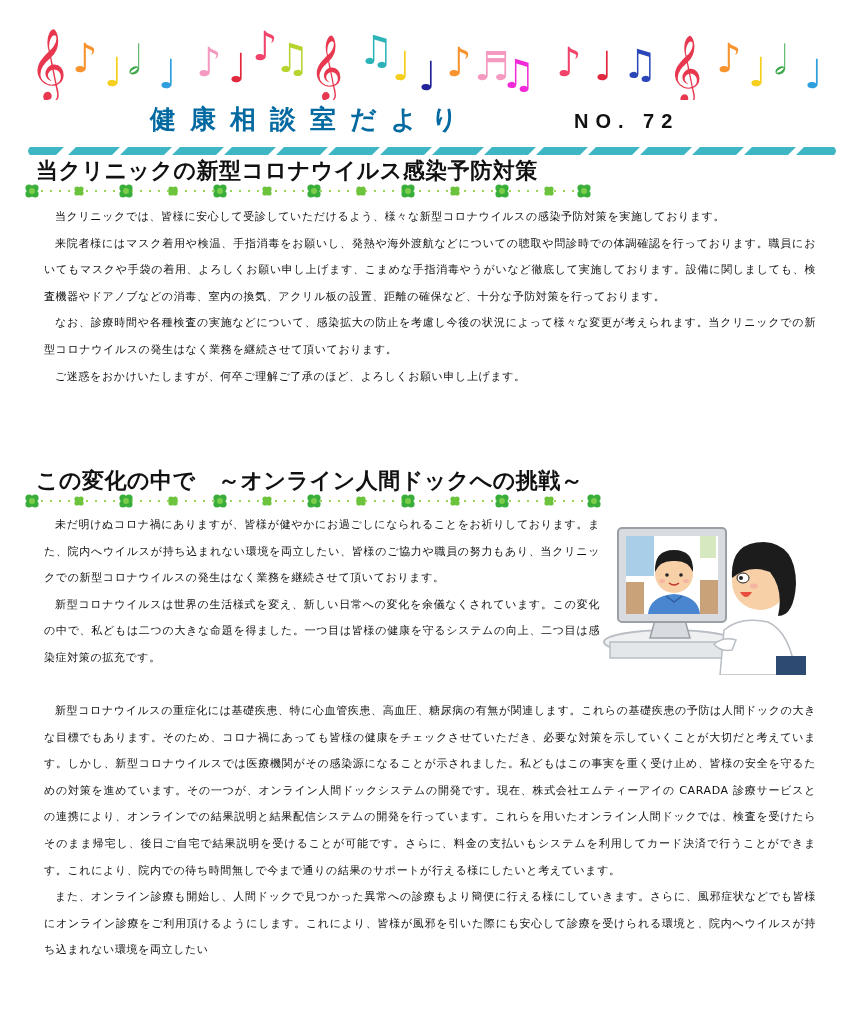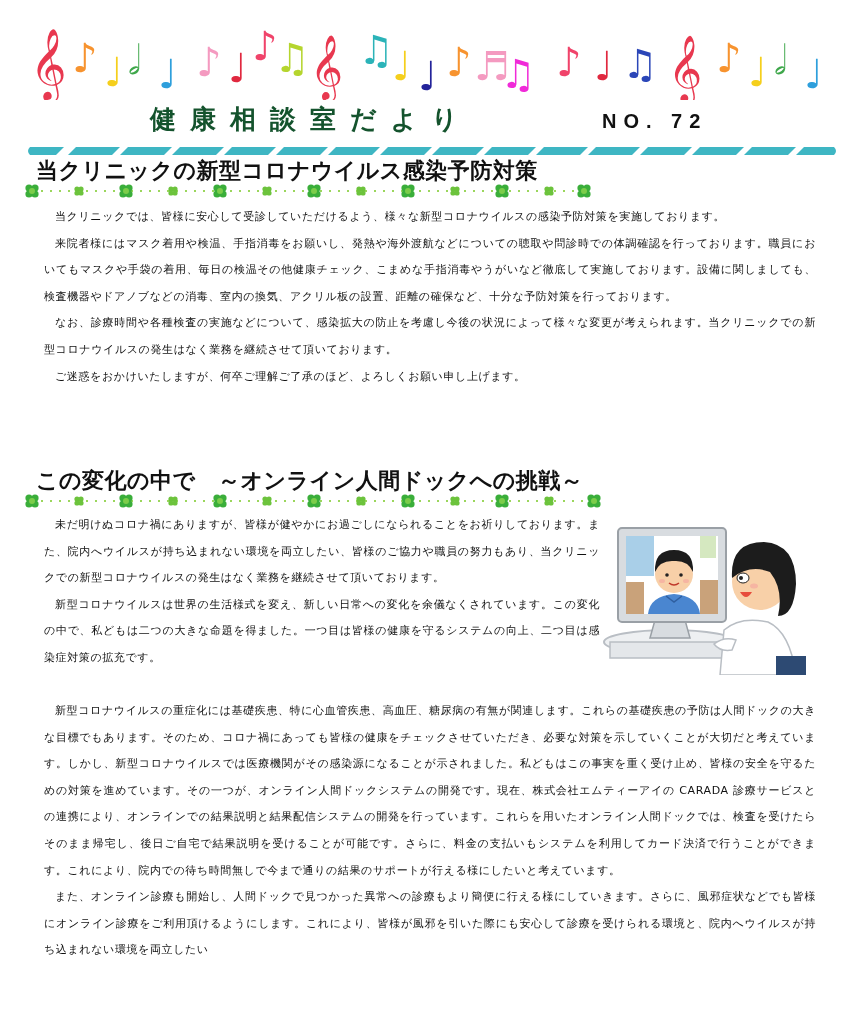--- a/index.html
+++ b/index.html
@@ -4,25 +4,25 @@
 <style>
   html, body { margin: 0; padding: 0; background: #ffffff; }
   body {
     width: 857px; height: 1024px; overflow: hidden; position: relative;
     font-family: "DejaVu Sans", "Liberation Sans", sans-serif; color: #111;
   }
   .notes { position: absolute; left: 0; top: 0; width: 857px; height: 100px; }
   .title-row { position: absolute; top: 102px; left: 0; width: 857px; height: 36px; }
   .title {
     position: absolute; left: 150px; top: 0; font-size: 26px; font-weight: bold;
-    letter-spacing: 14px; color: #14532d;
+    letter-spacing: 14px; color: #0369a1;
   }
   .issue {
     position: absolute; left: 574px; top: 8px; font-size: 20px; font-weight: bold;
-    letter-spacing: 7px; font-family: "Liberation Sans", sans-serif; margin-left: 28px;
+    letter-spacing: 7px; font-family: "Liberation Sans", sans-serif;
   }
   .stripe { position: absolute; left: 26px; top: 145px; width: 812px; height: 12px; }
   .section-title {
     position: absolute; left: 36px; font-size: 22px; font-weight: bold; color: #111;
     white-space: nowrap; letter-spacing: 0.5px;
   }
   .clover-line { position: absolute; left: 24px; height: 18px; }
   .para {
     position: absolute; left: 44px; font-size: 11px; line-height: 26.6px;
     color: #111; text-align: justify; letter-spacing: 0.6px;
@@ -124,21 +124,21 @@
     <use href="#cloverSmall" x="337" y="9"></use>
   <use href="#cloverBig" x="384" y="9"></use>
     <use href="#cloverSmall" x="431" y="9"></use>
   <use href="#cloverBig" x="478" y="9"></use>
     <use href="#cloverSmall" x="525" y="9"></use>
   <use href="#cloverBig" x="560" y="9"></use>
 </svg>
 
 <div class="para" style="top:204px; width:772px;">
   <p>当クリニックでは、皆様に安心して受診していただけるよう、様々な新型コロナウイルスの感染予防対策を実施しております。</p>
-  <p>来院者様にはマスク着用や検温、手指消毒をお願いし、発熱や海外渡航などについての聴取や問診時での体調確認を行っております。職員においてもマスクや手袋の着用、毎日の検温その他健康チェック、こまめな手指消毒やうがいなど徹底して実施しております。設備に関しましても、検査機器やドアノブなどの消毒、室内の換気、アクリル板の設置、距離の確保など、十分な予防対策を行っております。</p>
+  <p>来院者様にはマスク着用や検温、手指消毒をお願いし、発熱や海外渡航などについての聴取や問診時での体調確認を行っております。職員においてもマスクや手袋の着用、よろしくお願い申し上げます、こまめな手指消毒やうがいなど徹底して実施しております。設備に関しましても、検査機器やドアノブなどの消毒、室内の換気、アクリル板の設置、距離の確保など、十分な予防対策を行っております。</p>
   <p>なお、診療時間や各種検査の実施などについて、感染拡大の防止を考慮し今後の状況によって様々な変更が考えられます。当クリニックでの新型コロナウイルスの発生はなく業務を継続させて頂いております。</p>
   <p>ご迷惑をおかけいたしますが、何卒ご理解ご了承のほど、よろしくお願い申し上げます。</p>
 </div>
 
 <div class="section-title" style="top:466px;">この変化の中で　～オンライン人間ドックへの挑戦～</div>
 
 <svg class="clover-line" style="top:492px; width:580px;" viewBox="0 0 580 18">
   <line x1="8" y1="9" x2="572" y2="9" stroke="#9bd65c" stroke-width="2" stroke-dasharray="2,7"></line>
   <use href="#cloverBig" x="8" y="9"></use>
     <use href="#cloverSmall" x="55" y="9"></use>

